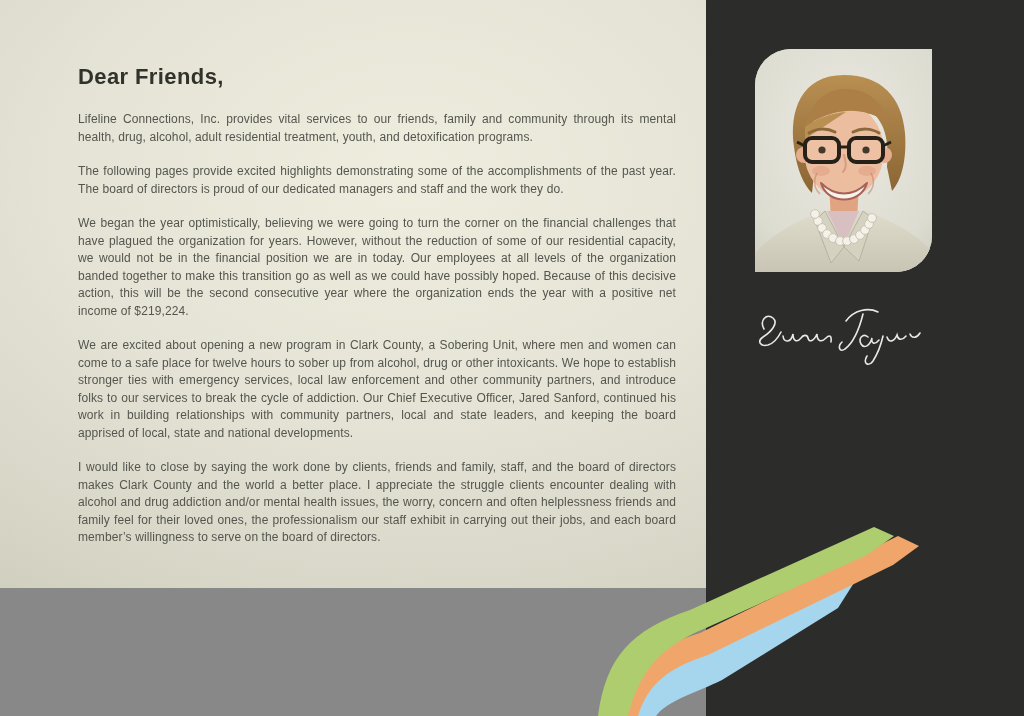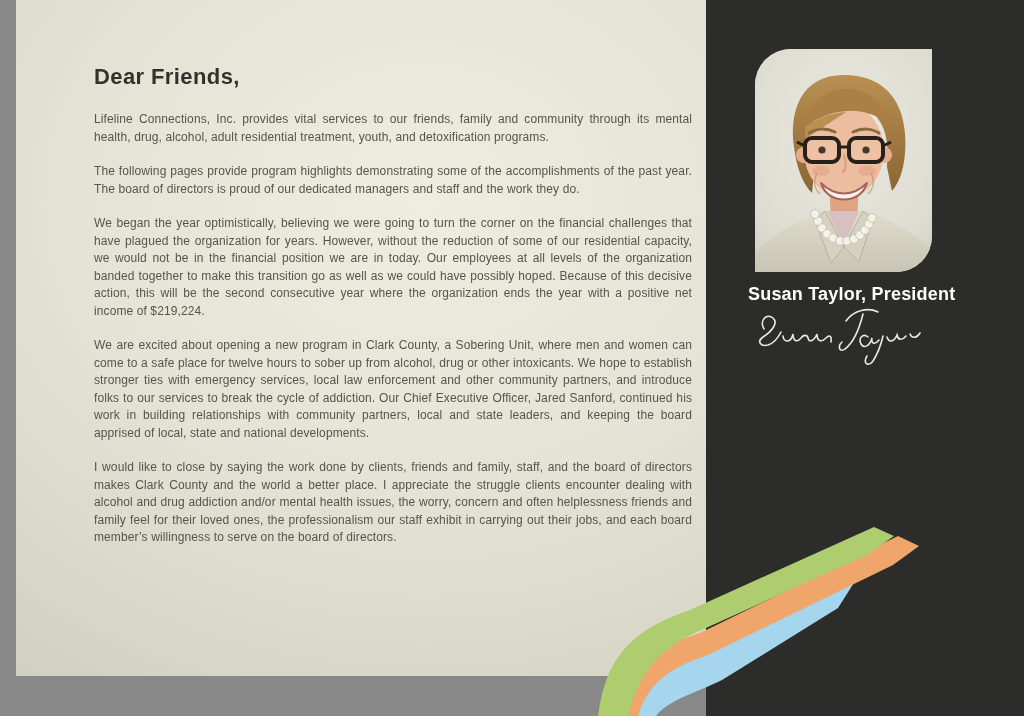--- a/index.html
+++ b/index.html
@@ -1,19 +1,19 @@
 <!DOCTYPE html>
 <html><head>
 <meta charset="utf-8">
 <style>
   html,body{margin:0;padding:0;background:#888;}
   .page{position:relative;width:1024px;height:716px;overflow:hidden;
         font-family:"Liberation Sans",sans-serif;}
   
-  .panel-left{position:absolute;left:16px;top:0;width:706px;height:676px;
+  .panel-left{position:absolute;left:0;top:0;width:706px;height:588px;
     background:radial-gradient(ellipse 130% 110% at 58% 30%,
       #eeedde 0%, #e4e3d5 38%, #d6d5c6 68%, #c2c2b3 100%);}
   .letter{position:absolute;left:78px;top:64px;width:598px;}
   .letter h1{margin:0 0 21px 0;font-size:22px;font-weight:bold;
     color:#32322c;letter-spacing:.4px;}
   .letter p{margin:0 0 17px 0;font-size:12px;line-height:17.5px;
     color:#54554e;text-align:justify;letter-spacing:.1px;}
   .letter p:last-child{margin-bottom:0;}
   
   .panel-right{position:absolute;left:706px;top:0;width:318px;height:716px;
@@ -29,21 +29,21 @@
 </style>
 </head>
 <body>
 
 <div class="page">
 
   <div class="panel-left">
     <div class="letter">
       <h1>Dear Friends,</h1>
       <p>Lifeline Connections, Inc. provides vital services to our friends, family and community through its mental health, drug, alcohol, adult residential treatment, youth, and detoxification programs.</p>
-      <p>The following pages provide program highlights demonstrating some of the accomplishments of the past year. The board of directors is proud of our dedicated managers and staff and the work they do.</p>
+      <p>The following pages provide excited highlights demonstrating some of the accomplishments of the past year. The board of directors is proud of our dedicated managers and staff and the work they do.</p>
       <p>We began the year optimistically, believing we were going to turn the corner on the financial challenges that have plagued the organization for years. However, without the reduction of some of our residential capacity, we would not be in the financial position we are in today. Our employees at all levels of the organization banded together to make this transition go as well as we could have possibly hoped. Because of this decisive action, this will be the second consecutive year where the organization ends the year with a positive net income of $219,224.</p>
       <p>We are excited about opening a new program in Clark County, a Sobering Unit, where men and women can come to a safe place for twelve hours to sober up from alcohol, drug or other intoxicants. We hope to establish stronger ties with emergency services, local law enforcement and other community partners, and introduce folks to our services to break the cycle of addiction. Our Chief Executive Officer, Jared Sanford, continued his work in building relationships with community partners, local and state leaders, and keeping the board apprised of local, state and national developments.</p>
       <p>I would like to close by saying the work done by clients, friends and family, staff, and the board of directors makes Clark County and the world a better place. I appreciate the struggle clients encounter dealing with alcohol and drug addiction and/or mental health issues, the worry, concern and often helplessness friends and family feel for their loved ones, the professionalism our staff exhibit in carrying out their jobs, and each board member’s willingness to serve on the board of directors.</p>
     </div>
   </div>
 
   <div class="panel-right"></div>
 
   <div class="photo">
     <svg width="177" height="223" viewBox="0 0 177 223" xmlns="http://www.w3.org/2000/svg">
@@ -109,21 +109,20 @@
         <circle cx="99" cy="190" r="4.4"></circle>
           <circle cx="105" cy="186" r="4.4"></circle>
         <circle cx="110" cy="181" r="4.4"></circle>
           <circle cx="114" cy="175" r="4.4"></circle>
         <circle cx="117" cy="169" r="4.4"></circle>
           <circle cx="60" cy="165" r="4.4"></circle>
       </g>
     </svg>
   </div>
 
-  <div class="caption">Susan Taylor, President</div>
 
   <svg class="signature" viewBox="0 0 180 70" xmlns="http://www.w3.org/2000/svg">
     <g fill="none" stroke="#e8e8e6" stroke-width="1.6" stroke-linecap="round">
       <path d="M14 27 C9 18 17 11 23 16 C29 21 21 30 13 35 C7 39 10 45 18 43 C25 41 29 34 31 30"></path>
       <path d="M33 34 C34 41 41 41 43 32 C43 39 47 41 51 36 C53 33 57 32 58 36 C59 41 64 39 67 32 C67 39 71 41 76 36 C79 33 82 33 81 40"></path>
       <path d="M96 19 C104 8 118 5 128 10"></path>
       <path d="M113 12 C109 28 103 41 95 47 C90 51 87 45 92 40"></path>
       <path d="M118 35 C113 31 108 36 111 42 C114 47 120 44 122 36 C121 42 125 43 129 38"></path>
       <path d="M133 34 C131 43 128 51 123 59 C119 65 112 62 117 54"></path>
       <path d="M137 35 C139 41 144 40 147 33 C148 38 152 39 156 34"></path>

